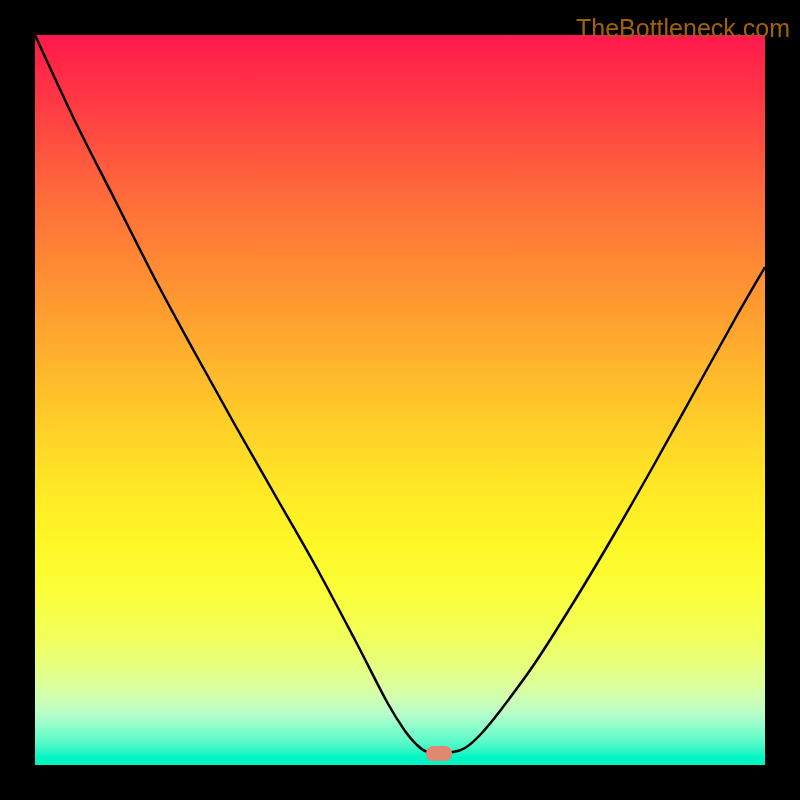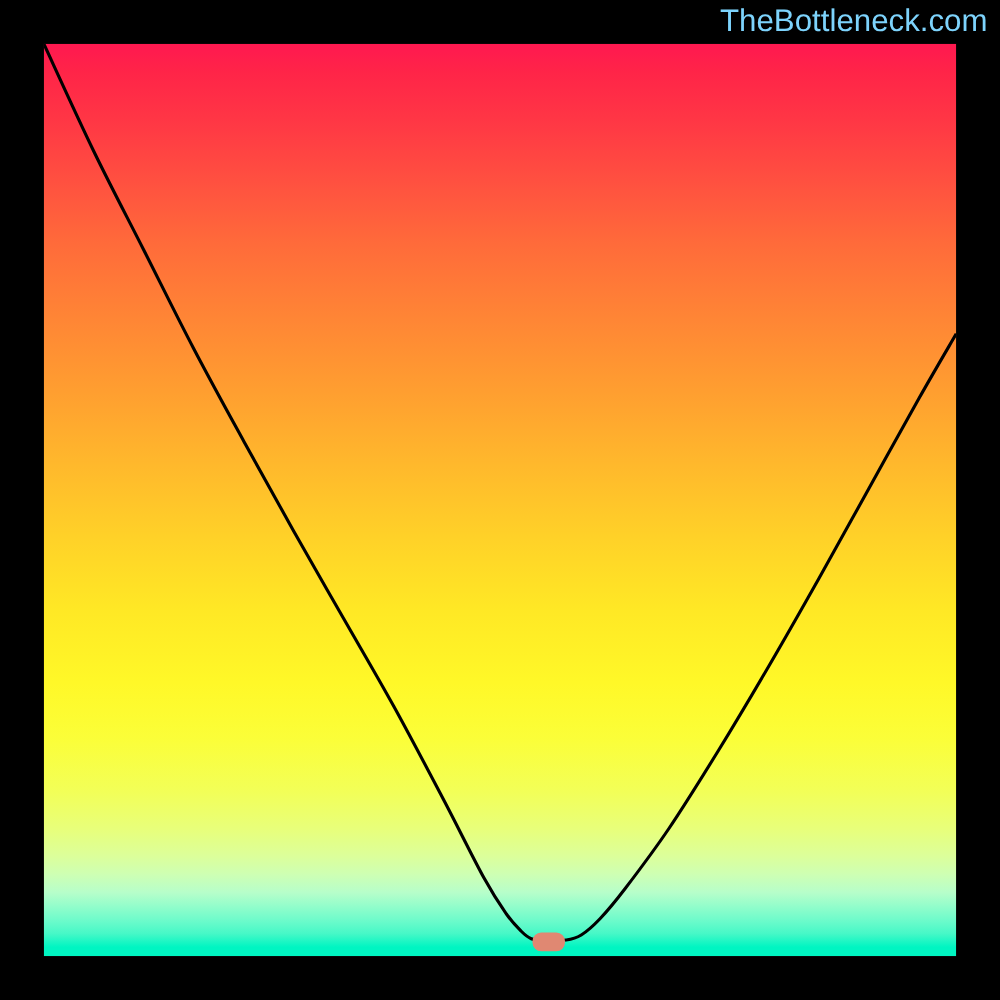--- a/index.html
+++ b/index.html
@@ -9,23 +9,23 @@
     }
     body {
       width: 800px;
       height: 800px;
       background: #000;
       position: relative;
       overflow: hidden;
     }
     .watermark {
       position: absolute;
-      top: 3px;
+      top: 14px;
       right: 10px;
-      color: #7dd3fc;
+      color: #a16207;
       font-family: Arial, sans-serif;
       font-size: 25px;
       z-index: 10;
     }
     .plot-area {
       position: absolute;
       top: 35px;
       left: 35px;
       width: 730px;
       height: 730px;

